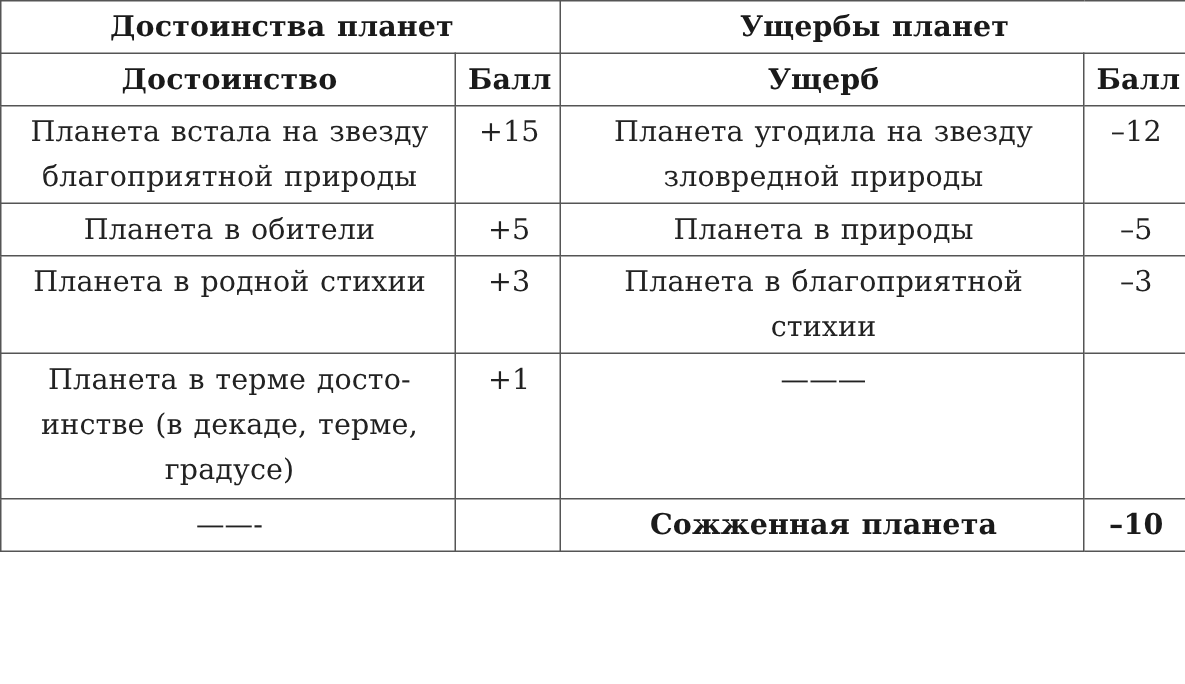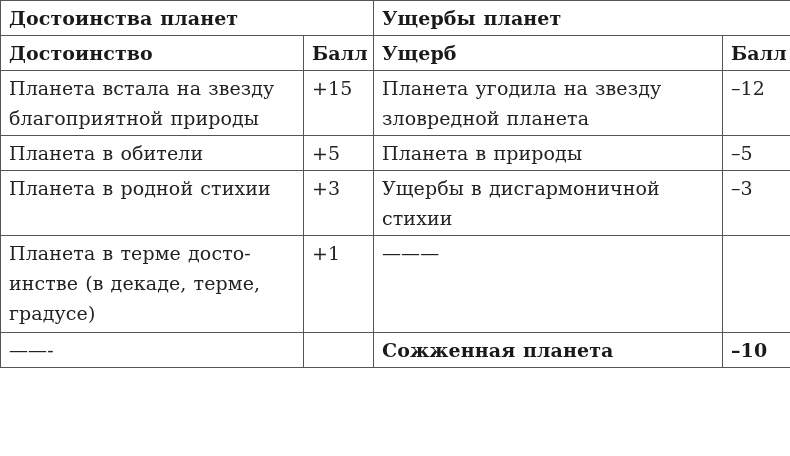--- a/index.html
+++ b/index.html
@@ -20,20 +20,21 @@
       font-size: 19px;
       color: #222222;
       line-height: 30px;
     }
     table.dignity-table td {
       border: 1.5px solid #555555;
       vertical-align: top;
       padding: 2px 6px 2px 8px;
       letter-spacing: 0.1px;
       word-spacing: 1px;
+      text-align: center;
     }
     .bold {
       font-weight: bold;
       color: #1a1a1a;
     }
     col.c1 { width: 303px; }
     col.c2 { width: 70px; }
     col.c3 { width: 349px; }
     col.c4 { width: 68px; }
     tr.r-title td { height: 28px; }
@@ -67,21 +68,21 @@
     </tr>
 
     <tr class="r-2line">
       <td>
         <span class="line">Планета встала на звезду</span>
         <span class="line">благоприятной природы</span>
       </td>
       <td>+15</td>
       <td>
         <span class="line">Планета угодила на звезду</span>
-        <span class="line">зловредной планета</span>
+        <span class="line">зловредной природы</span>
       </td>
       <td>–12</td>
     </tr>
 
 
     <tr class="r-1line">
       <td>
         <span class="line">Планета в обители</span>
       </td>
       <td>+5</td>
@@ -91,21 +92,21 @@
       <td>–5</td>
     </tr>
 
 
     <tr class="r-2line">
       <td>
         <span class="line">Планета в родной стихии</span>
       </td>
       <td>+3</td>
       <td>
-        <span class="line">Ущербы в дисгармоничной</span>
+        <span class="line">Планета в благоприятной</span>
         <span class="line">стихии</span>
       </td>
       <td>–3</td>
     </tr>
 
     <tr class="r-3line">
       <td>
         <span class="line">Планета в терме досто-</span>
         <span class="line">инстве (в декаде, терме,</span>
         <span class="line">градусе)</span>

